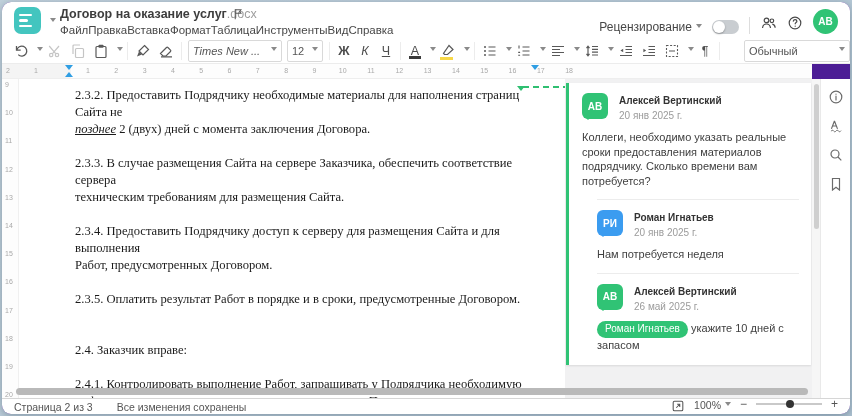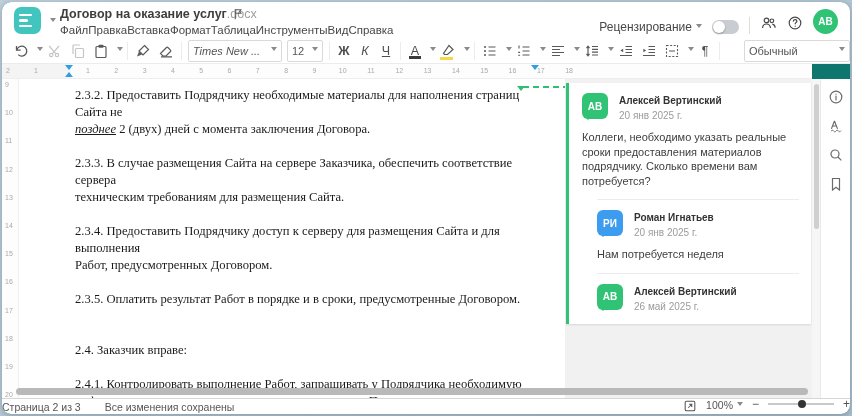--- a/index.html
+++ b/index.html
@@ -1,17 +1,17 @@
 <!DOCTYPE html>
 <html><head>
 <meta charset="utf-8">
 <style>
   html,body{margin:0;padding:0;}
   body{width:852px;height:416px;background:linear-gradient(135deg,#c2d2dd,#aec3d2);font-family:"Liberation Sans",sans-serif;overflow:hidden;}
-  .window{position:absolute;left:2px;top:2px;width:848px;height:412px;background:#0f766e;border-radius:9px;overflow:hidden;box-shadow:0 2px 8px rgba(30,50,70,.35);}
+  .window{position:absolute;left:2px;top:2px;width:848px;height:412px;background:#4c1d95;border-radius:9px;overflow:hidden;box-shadow:0 2px 8px rgba(30,50,70,.35);}
   
   .header{position:absolute;left:0;top:0;right:0;height:36px;background:#fff;}
   .logo{position:absolute;left:12px;top:5px;width:27px;height:27px;border-radius:7px;background:#43c5bf;display:flex;flex-direction:column;justify-content:center;gap:3px;padding-left:5px;box-sizing:border-box;}
   .logo i{display:block;height:2.5px;border-radius:2px;background:#fff;}
   .logo i:nth-child(1){width:13px;}.logo i:nth-child(2){width:9px;}.logo i:nth-child(3){width:13px;}
   .car{display:inline-block;width:0;height:0;border:3.2px solid transparent;border-top:4px solid #8a8a8a;margin-left:4px;vertical-align:middle;}
   .logo-car{position:absolute;left:44px;top:16px;}
   .titlebox{position:absolute;left:58px;top:5px;font-size:12.5px;color:#9d9d9d;white-space:nowrap;}
   .titlebox b{color:#3d3d3d;font-weight:bold;}
   .flag{position:absolute;left:230px;top:5px;}
@@ -67,21 +67,21 @@
   .cbody{font-size:11px;line-height:14.5px;color:#404040;margin-top:9px;}
   .creply{margin-left:15px;border-top:1px solid #ececec;margin-top:11px;padding-top:10px;}
   .chip{display:inline-block;background:#30c375;color:#fff;border-radius:9px;padding:1px 8px 2px;font-size:10px;}
   
   .vscroll{position:absolute;right:30px;top:0;bottom:0;width:8px;background:#f6f6f6;}
   .vscroll i{position:absolute;left:1.5px;width:5px;top:5px;height:145px;border-radius:3px;background:#cfcfcf;}
   .rail{position:absolute;right:0;top:0;bottom:0;width:30px;background:#fff;border-left:1px solid #e9e9e9;display:flex;flex-direction:column;align-items:center;padding-top:8px;gap:9px;box-sizing:border-box;}
   .rail .tb{width:20px;height:20px;}
   .hscroll{position:absolute;left:14px;right:42px;bottom:3px;height:7px;border-radius:4px;background:#b9b9b9;}
   
-  .status{position:absolute;left:0;bottom:0;right:0;height:16px;border-top:1px solid #d6d6d6;background:#fff;display:flex;align-items:center;padding:0 0;box-sizing:border-box;font-size:10.5px;color:#555;gap:24px;}
+  .status{position:absolute;left:0;bottom:0;right:0;height:16px;border-top:1px solid #d6d6d6;background:#fff;display:flex;align-items:center;padding:0 12px;box-sizing:border-box;font-size:10.5px;color:#555;gap:24px;}
   .st-right{margin-left:auto;display:flex;align-items:flex-start;gap:9px;}
   .slider{position:relative;width:66px;height:10px;}
   .slider .track{position:absolute;left:0;right:0;top:4.5px;height:1.5px;background:#c9c9c9;}
   .slider .knob{position:absolute;left:30px;top:1px;width:8px;height:8px;border-radius:50%;background:#333;}
   .zbtn{font-size:12px;color:#555;line-height:10px;}
 </style>
 </head>
 <body>
 
 <div class="window">
@@ -317,20 +317,21 @@
         </div>
 
         <div class="creply">
           <div class="chead">
             <span class="cav green">АВ</span>
             <span>
                 <div class="cname">Алексей Вертинский</div>
             <div class="cdate">26 май 2025 г.</div>
               </span>
           </div>
+          <div class="cbody"><span class="chip">Роман Игнатьев</span><span class="pre"> укажите 10 дней с запасом</span></div>
         </div>
       </div>
     </aside>
 
     <div class="vscroll">
         <i></i>
       </div>
 
     <div class="rail">
       <span class="tb">

